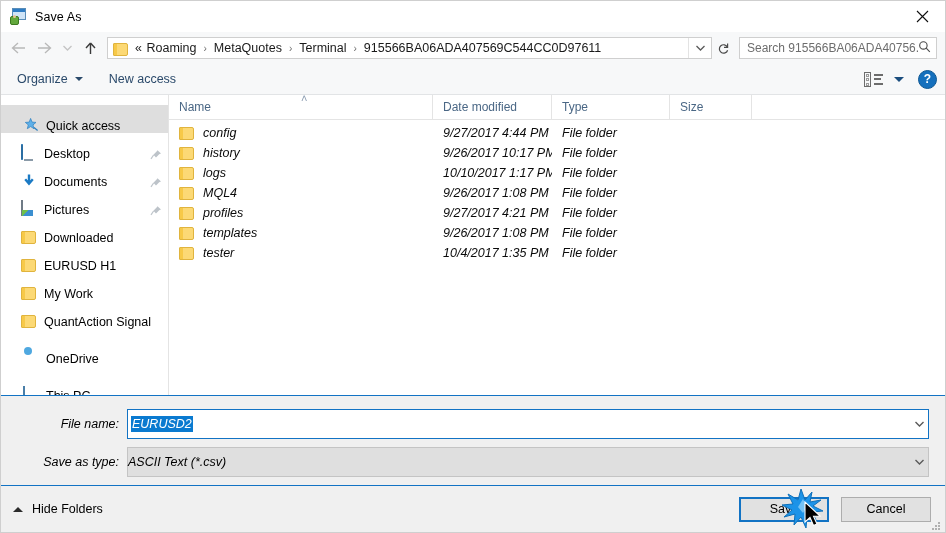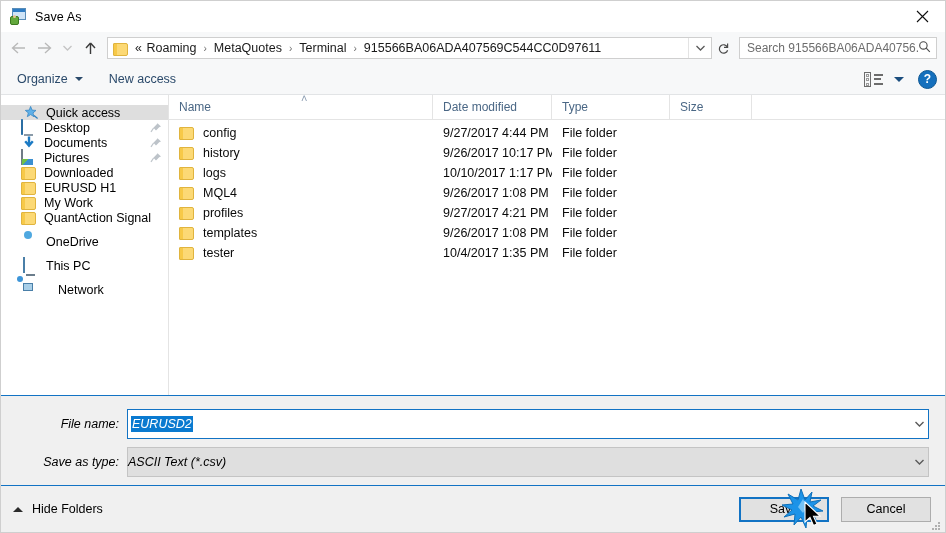--- a/index.html
+++ b/index.html
@@ -240,22 +240,22 @@
   .sidebar {
     width: 168px;
     flex: 0 0 168px;
     background: #ffffff;
     border-right: 1px solid #e4e4e4;
     padding-top: 10px;
     box-sizing: border-box;
     overflow: hidden;
   }
   .side-item {
-    height: 15px;
-    display: flex; align-items: center;
+    height: 28px;
+    display: flex; align-items: flex-end;
     font-size: 12.5px;
     color: #000000;
     padding-right: 6px;
     position: relative;
     white-space: nowrap;
   }
   .side-item.selected { background: #dedede; }
   .side-item.l0 { padding-left: 22px; }
   .side-item.l1 { padding-left: 20px; }
   .side-ico {
@@ -375,21 +375,21 @@
     line-height: 1;
   }
   .rows { flex: 1 1 auto; overflow: hidden; padding-top: 3px; }
   .row {
     height: 20px;
     display: flex;
     align-items: center;
     font-size: 12.5px;
     color: #0a0a0a;
   }
-  .row .cell { white-space: nowrap; overflow: hidden; box-sizing: border-box; }
+  .row .cell { white-space: nowrap; overflow: hidden; box-sizing: border-box; font-style: italic; }
   .row .c-name { width: 264px; flex: 0 0 264px; display: flex; align-items: center; padding-left: 10px; }
   .row .c-date { width: 119px; flex: 0 0 119px; padding-left: 10px; }
   .row .c-type { width: 118px; flex: 0 0 118px; padding-left: 10px; }
   .row .c-size { width: 82px; flex: 0 0 82px; padding-left: 10px; }
   .row-folder {
     width: 15px; height: 13px;
     margin-right: 9px;
     flex: 0 0 auto;
   }
 

